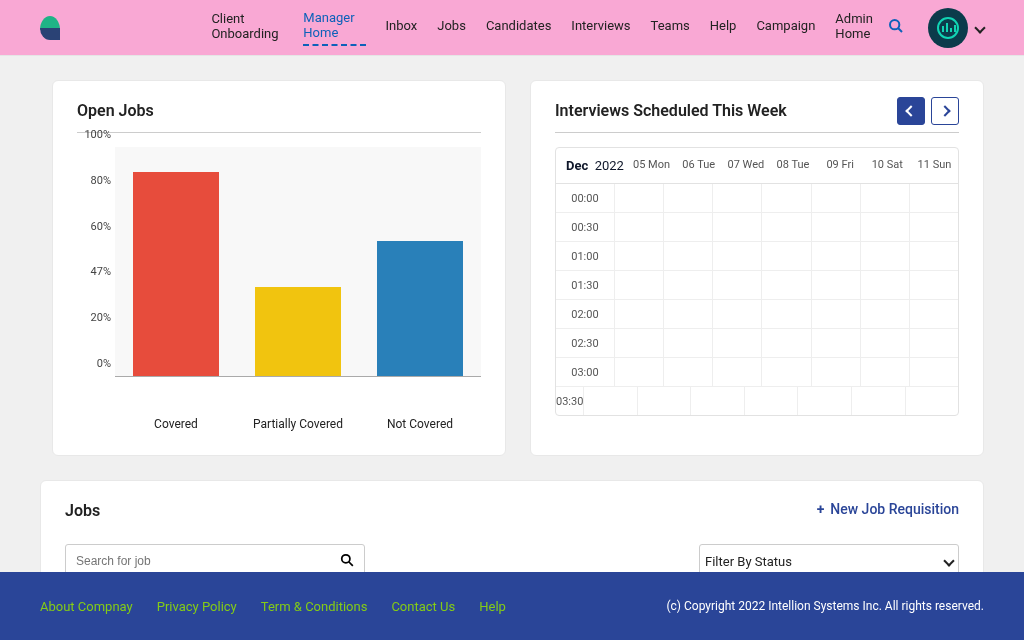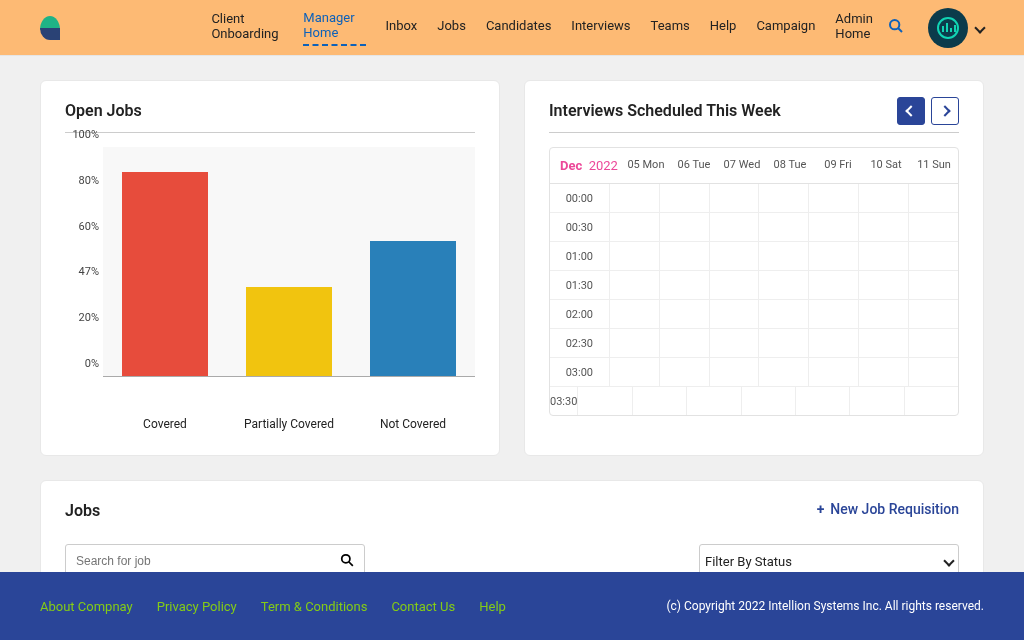--- a/index.html
+++ b/index.html
@@ -9,21 +9,21 @@
     color: #222;
     font-size: 14px;
     width: 1024px;
     height: 640px;
     overflow: hidden;
     position: relative;
   }
 
   
   .header {
-    background: #fdba74;
+    background: #f9a8d4;
     height: 56px;
     display: flex;
     align-items: center;
     padding: 0 40px;
     border-bottom: 1px solid #e5e5e5;
   }
   .logo {
     width: 24px; height: 24px; position: relative;
     margin-right: 150px;
   }
@@ -43,21 +43,21 @@
   .header-right { margin-left:auto; display:flex; align-items:center; gap:24px; }
   .search-icon-top svg { width:16px; height:16px; }
   .avatar-wrap { display:flex; align-items:center; gap:8px; cursor:pointer; }
   .avatar {
     width:40px; height:40px; border-radius:50%; background:#0b3b4b;
     display:flex; align-items:center; justify-content:center;
   }
   .avatar svg { width:24px; height:24px; }
 
   
-  .content { padding:24px 40px 0 40px; display:flex; gap:24px; }
+  .content { padding:24px 40px 0 52px; display:flex; gap:24px; }
   .card {
     background:#fff; border-radius:6px; padding:20px 24px 24px 24px; flex:1;
     border:1px solid #e8e8e8;
   }
   .card h2 { font-size:16px; font-weight:600; margin-bottom:12px; }
   .card .rule { border-top:1px solid #ccc; margin-bottom:14px; }
 
   
   .chart-area { position:relative; height:260px; padding-left:38px; padding-bottom:30px; }
   .chart-plot {
@@ -89,21 +89,21 @@
   .card.interviews { position:relative; }
 
   .calendar-wrap {
     border:1px solid #e2e2e2; border-radius:4px; overflow:hidden;
   }
   .cal-head { display:flex; border-bottom:1px solid #e2e2e2; }
   .cal-head .cell {
     padding:10px 4px; font-size:11px; text-align:center; flex:1; color:#555;
   }
   .cal-head .cell.first {
-    flex:1.2; text-align:left; padding-left:10px; color:#ec4899; font-size:13px;
+    flex:1.2; text-align:left; padding-left:10px; color:#0f172a; font-size:13px;
   }
   .cal-head .cell.first b { font-weight:700; }
   .cal-body .row { display:flex; border-bottom:1px solid #eee; }
   .cal-body .row:last-child { border-bottom:none;gap:35px; }
   .cal-body .cell {
     flex:1; height:28px; border-right:1px solid #eee; font-size:11px;
     display:flex; align-items:center; justify-content:center; color:#555;
   }
   .cal-body .cell:last-child { border-right:none; }
   .cal-body .cell.first { flex:1.2; }

